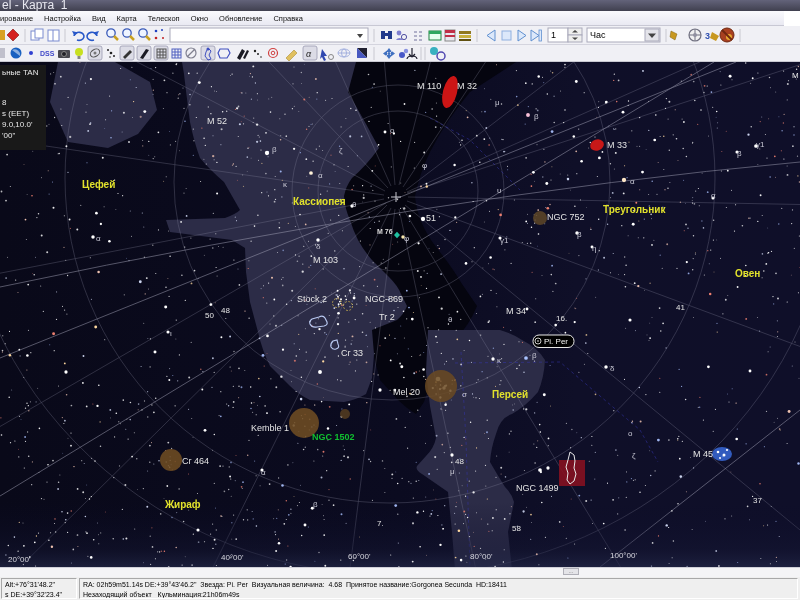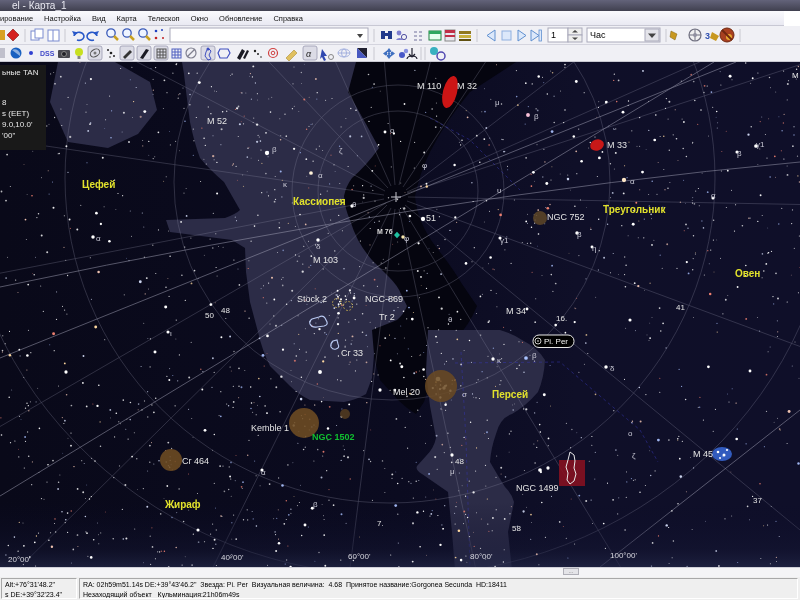--- a/index.html
+++ b/index.html
@@ -1,18 +1,18 @@
 <!DOCTYPE html>
 <html><head><meta charset="utf-8"><style>
 *{margin:0;padding:0;box-sizing:border-box}
 html,body{width:800px;height:600px;overflow:hidden;background:#fff;
  font-family:"Liberation Sans",sans-serif}
 .abs{position:absolute}
 #title{left:0;top:0;width:800px;height:11px;background:linear-gradient(#63637a,#40404f);
- color:#e8e8f0;font-size:10px;line-height:11px;padding-left:12px}
+ color:#e8e8f0;font-size:12px;line-height:11px;padding-left:2px}
 #menu{left:0;top:11px;width:784px;height:15px;background:linear-gradient(#fafafd,#e9e9f2);
  border-bottom:1px solid #c8c8d4;font-size:7.5px;color:#111;line-height:15px}
 #menu span{margin-right:11px}
 #tb1{left:0;top:26px;width:800px;height:19px;background:#f0f0f5;border-bottom:1px solid #d4d4de}
 #tb2{left:0;top:45px;width:800px;height:17px;background:#f0f0f5;border-bottom:1px solid #c9c9d2}
 #chart{left:0;top:62px;width:800px;height:505px;background:#0a0a1e}
 #strip{left:0;top:567px;width:800px;height:10px;background:#f4f4f6;border-top:1px solid #d0d0d8}
 #sbtn{left:563px;top:568px;width:16px;height:7px;background:#e4e4e8;border:1px solid #b0b0b8;
  font-size:5px;line-height:5px;text-align:center;color:#555}
 #status{left:0;top:577px;width:800px;height:23px;background:#efefef;font-size:7px;color:#000}

